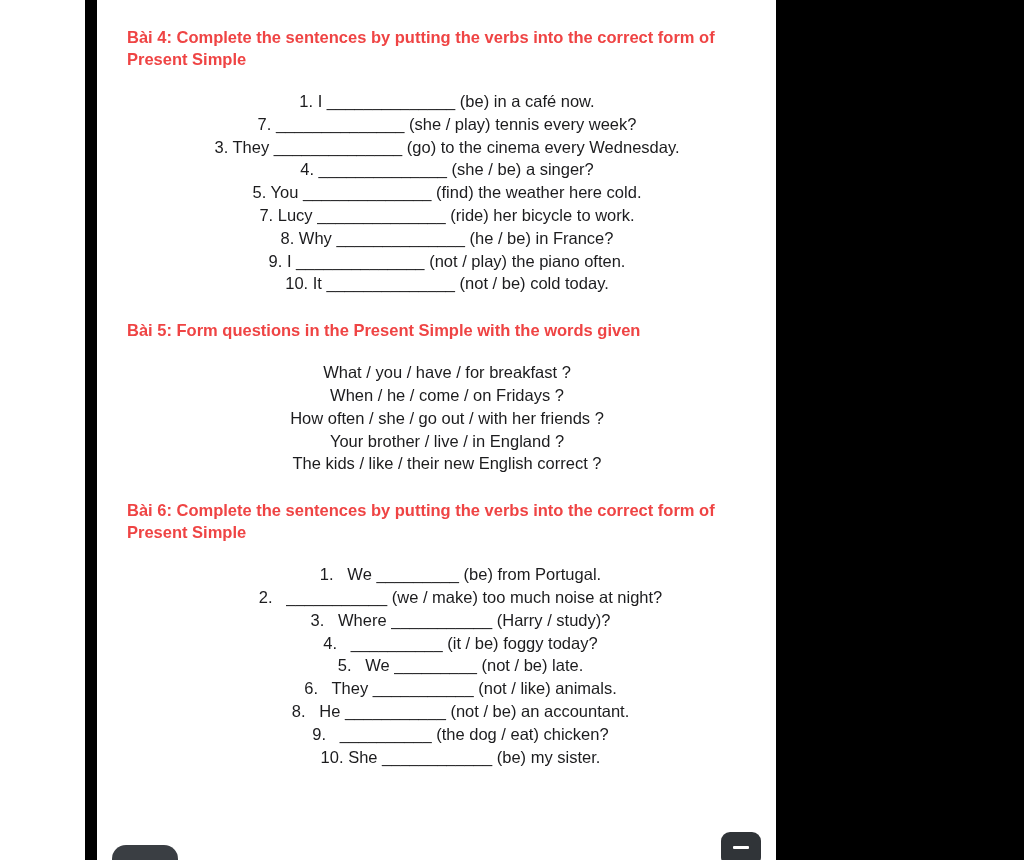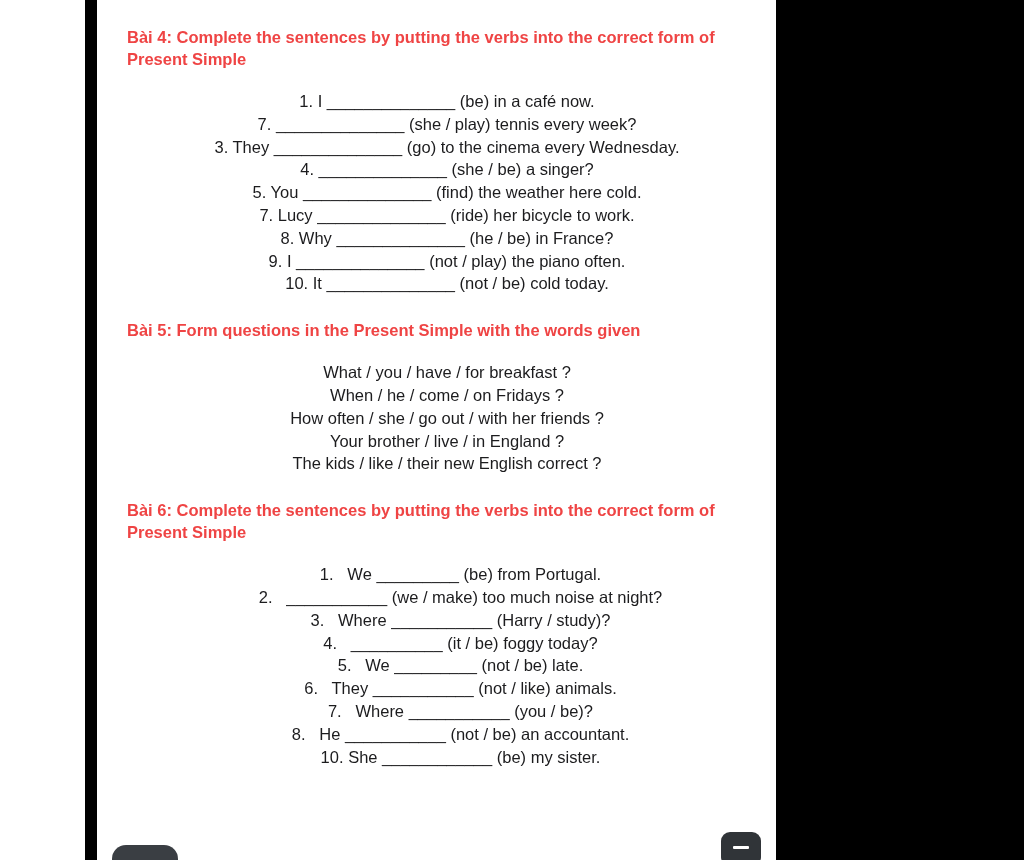--- a/index.html
+++ b/index.html
@@ -103,22 +103,22 @@
 
   <div class="section">
     <div class="section-title">Bài 6: Complete the sentences by putting the verbs into the correct form of Present Simple</div>
     <div class="bai6-list">
       <div class="line">1.   We _________ (be) from Portugal.</div>
       <div class="line">2.   ___________ (we / make) too much noise at night?</div>
       <div class="line">3.   Where ___________ (Harry / study)?</div>
       <div class="line">4.   __________ (it / be) foggy today?</div>
       <div class="line">5.   We _________ (not / be) late.</div>
       <div class="line">6.   They ___________ (not / like) animals.</div>
-      <div class="line">7.   Where ___________ (you / be)?</div>
       <div class="line">8.   He ___________ (not / be) an accountant.</div>
+      <div class="line">9.   __________ (the dog / eat) chicken?</div>
       <div class="line">10. She ____________ (be) my sister.</div>
     </div>
   </div>
 
 </div>
 
 <button class="btn-bottom-left"></button>
 
 <button class="btn-minimize">
   <span class="minus"></span>

